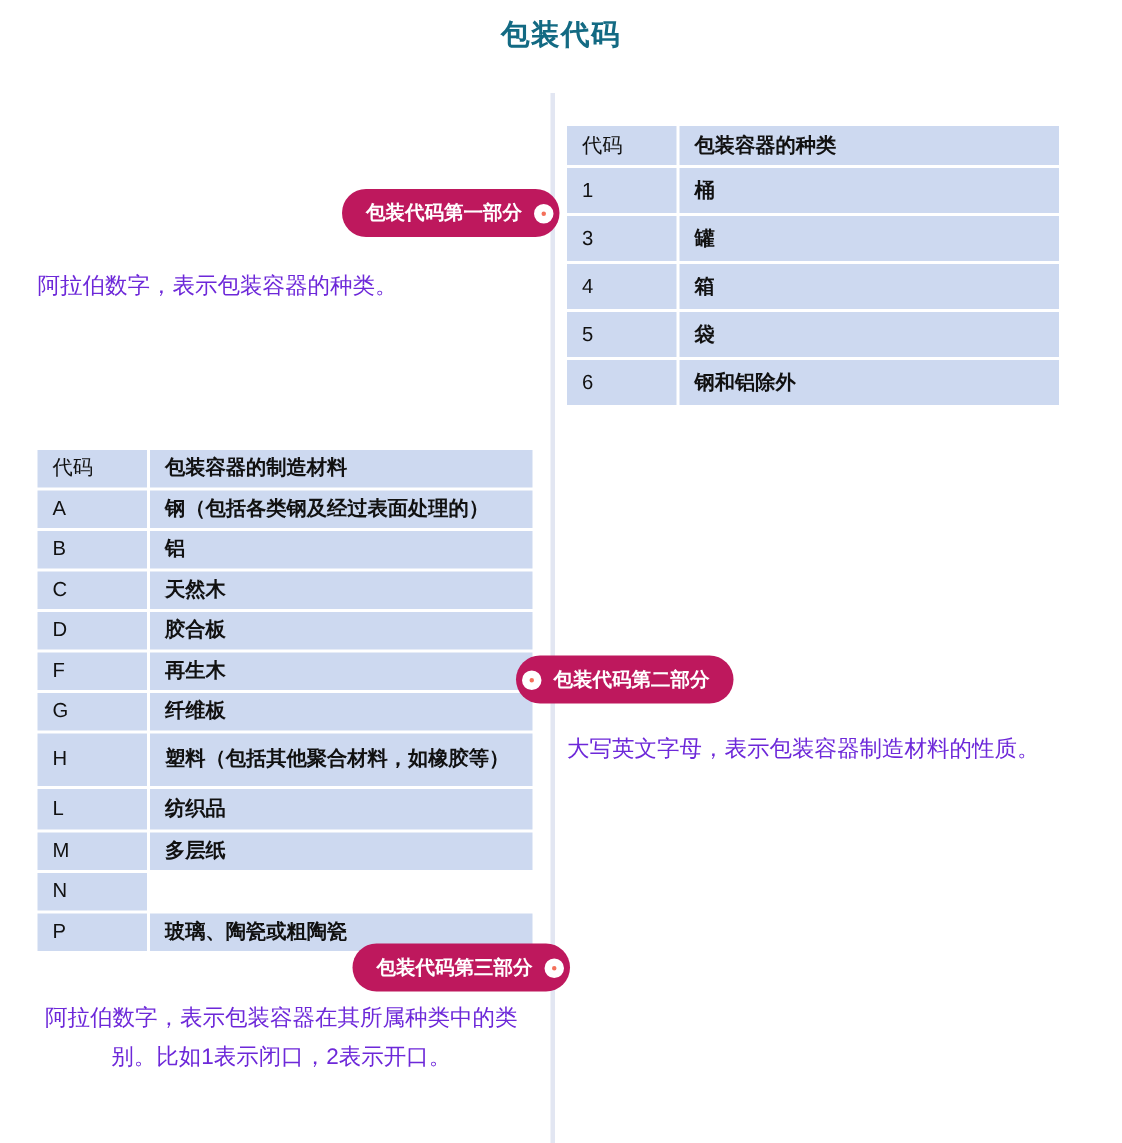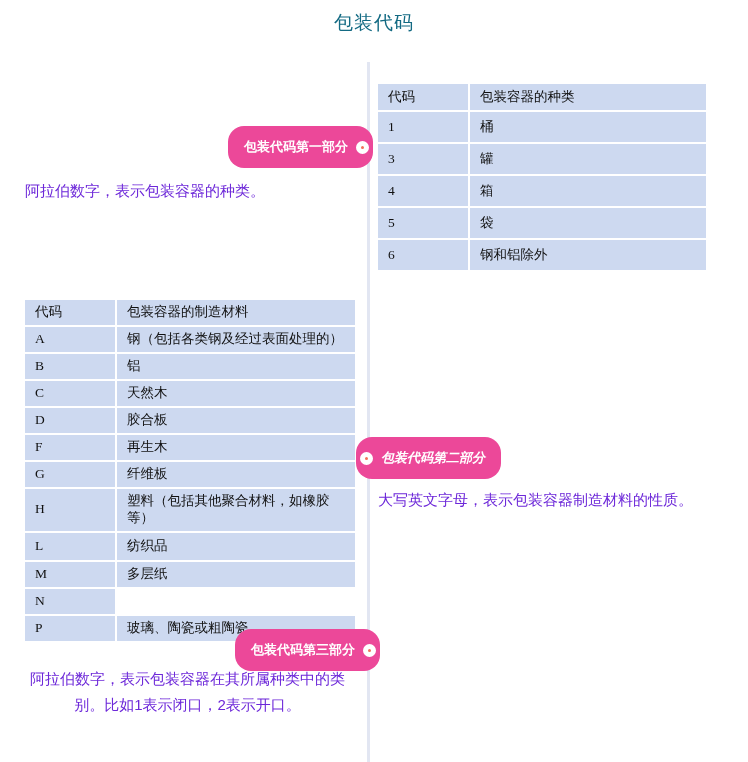--- a/index.html
+++ b/index.html
@@ -15,21 +15,21 @@
     background: #ffffff;
     overflow: hidden;
   }
   .page-title {
     position: absolute;
     top: 10px;
     left: 0;
     width: 100%;
     text-align: center;
     font-size: 19px;
-    font-weight: normal;
+    font-weight: bold;
     color: #136a83;
     letter-spacing: 1px;
   }
   .divider {
     position: absolute;
     left: 367px;
     top: 62px;
     width: 3px;
     height: 700px;
     background: #e2e6f2;
@@ -45,56 +45,56 @@
   .t-row { display: flex; gap: 2px; }
   .t-cell {
     background: #cdd9f0;
     padding: 4px 10px;
     font-size: 13.5px;
     color: #111111;
     display: flex;
     align-items: center;
     line-height: 1.25;
   }
-  .c0 { width: 90px; flex: none; font-family: Liberation Serif, serif; }
-  .c1 { flex: 1; }
+  .c0 { width: 73px; flex: none; }
+  .c1 { flex: 1; font-weight: bold; }
   .tbl-right { left: 378px; top: 84px; width: 328px; }
   .tbl-right .t-row { min-height: 30px; }
   .tbl-right .t-row.t-head { min-height: 26px; }
   .tbl-left { left: 25px; top: 300px; width: 330px; }
   .tbl-left .t-row { min-height: 25px; }
   .tbl-left .t-row:nth-child(8) { min-height: 35px; }  
   .tbl-left .t-row:nth-child(9) { min-height: 27px; }
 
   
   .badge {
     position: absolute;
-    height: 42px;
-    background: #ec4899;
+    height: 32px;
+    background: #be185d;
     border-radius: 16px;
     color: #ffffff;
     display: flex;
     align-items: center;
     gap: 8px;
     font-size: 13px;
     font-weight: bold;
     white-space: nowrap;
   }
   .badge-circle-right { padding: 0 4px 0 16px; }
   .badge-circle-left  { padding: 0 16px 0 4px; }
   .ring {
     width: 13px;
     height: 13px;
     border: 5px solid #ffffff;
     border-radius: 50%;
     background: #f4705a;
     flex: none;
   }
   .badge-1 { top: 126px; right: 375px; }
-  .badge-2 { top: 437px; left: 356px; font-style: italic; }
+  .badge-2 { top: 437px; left: 344px; }
   .badge-3 { top: 629px; right: 368px; }
 
   
   .desc { font-size: 15px; color: #6d28d9; line-height: 26px; }
   .desc-1 { position: absolute; left: 25px; top: 178px; width: 340px; }
   .desc-2 { position: absolute; left: 378px; top: 487px; width: 360px; }
   .desc-3 { position: absolute; left: 25px; top: 666px; width: 325px; text-align: center; }
 </style>
 </head>
 <body>

